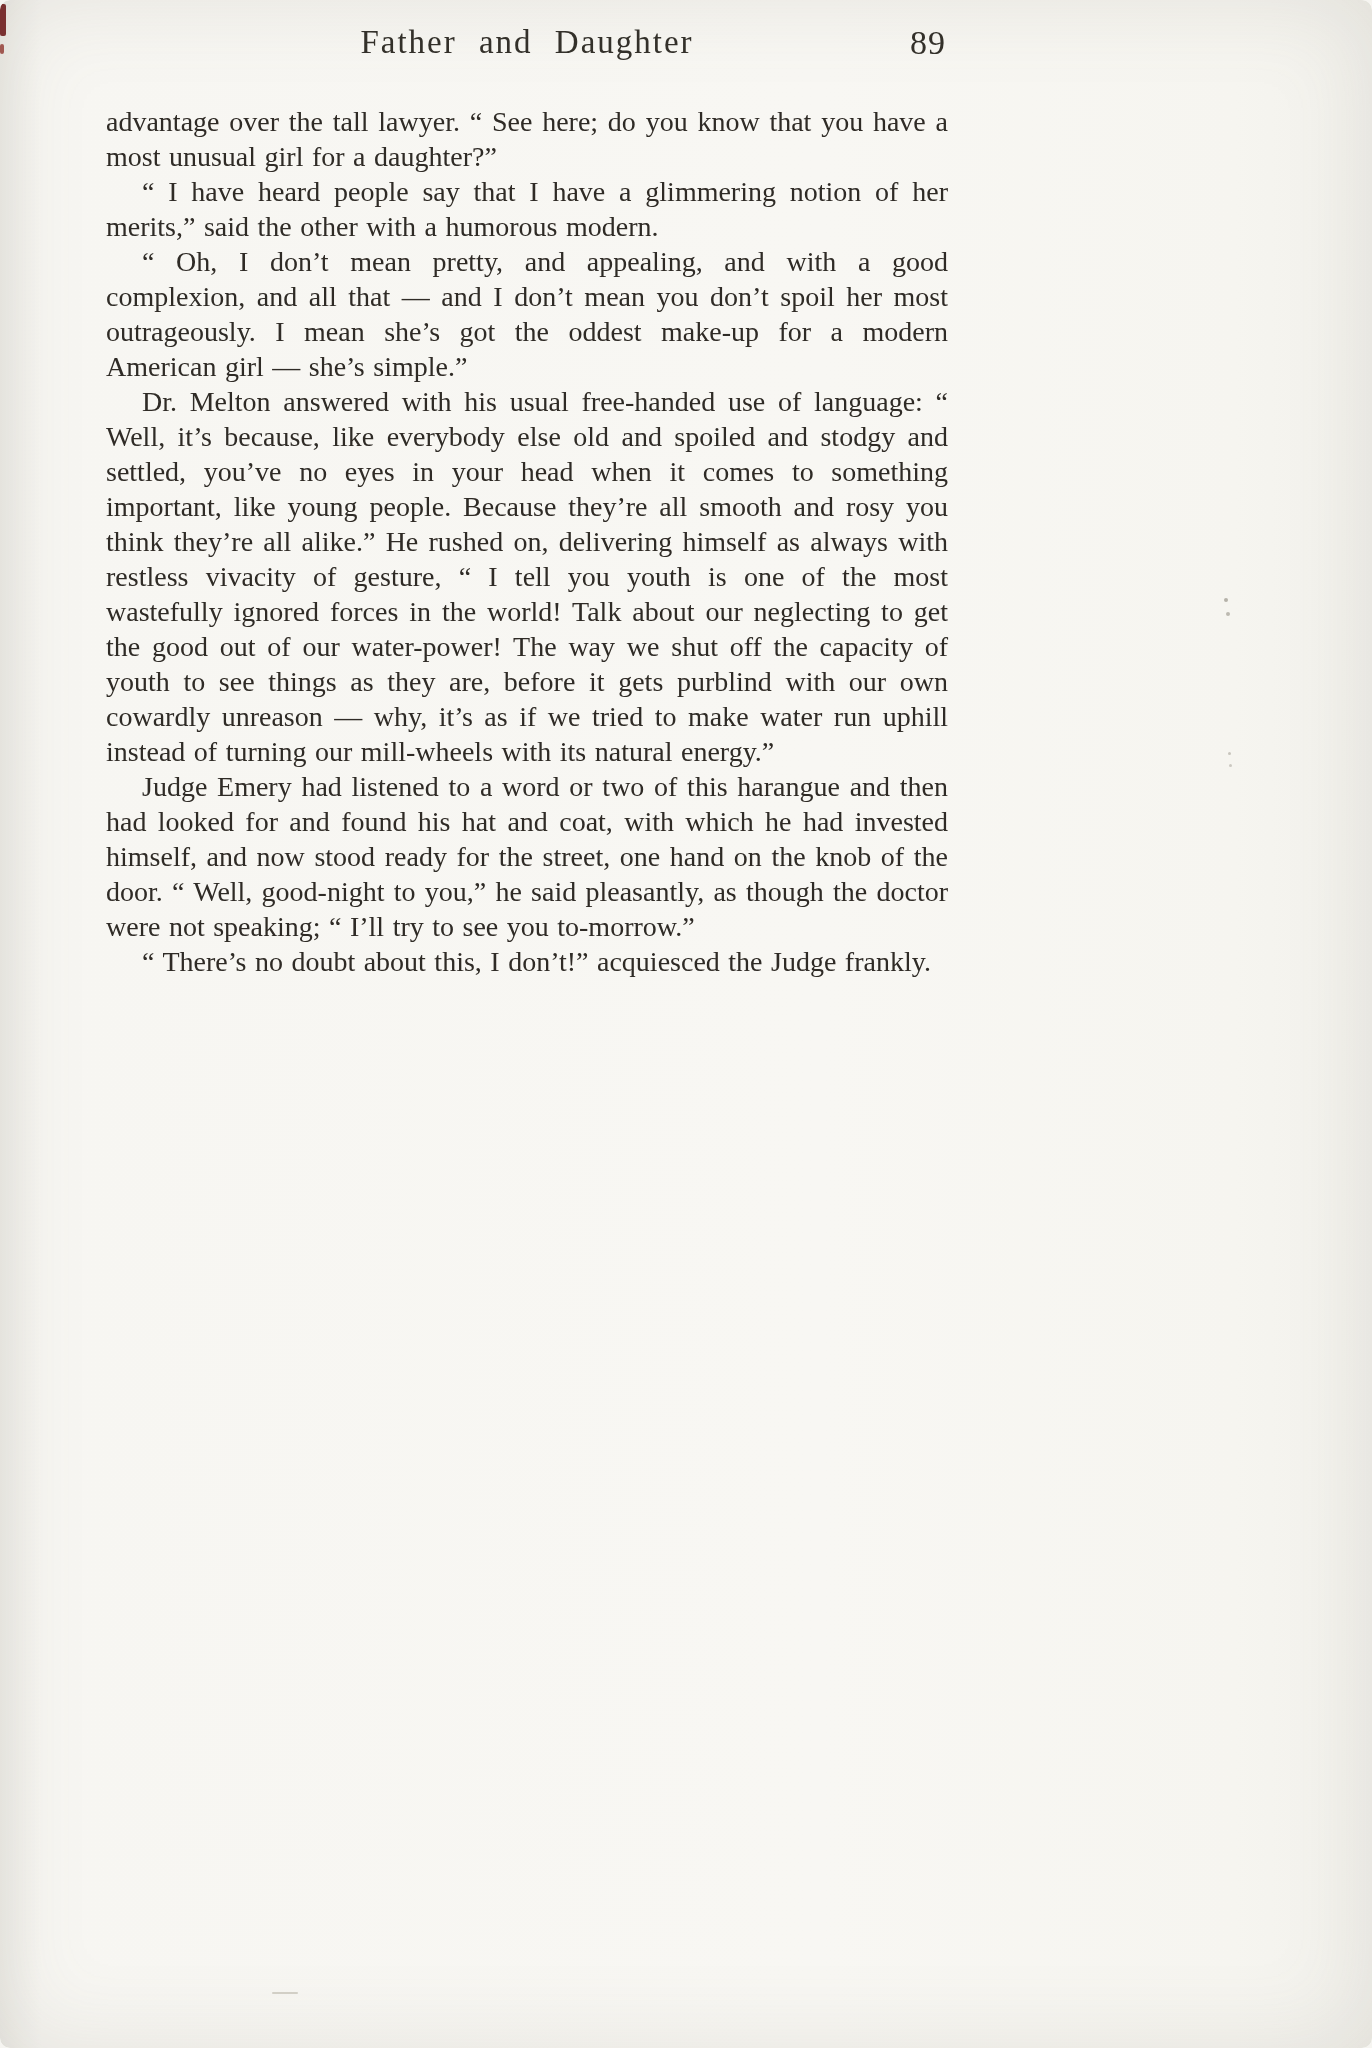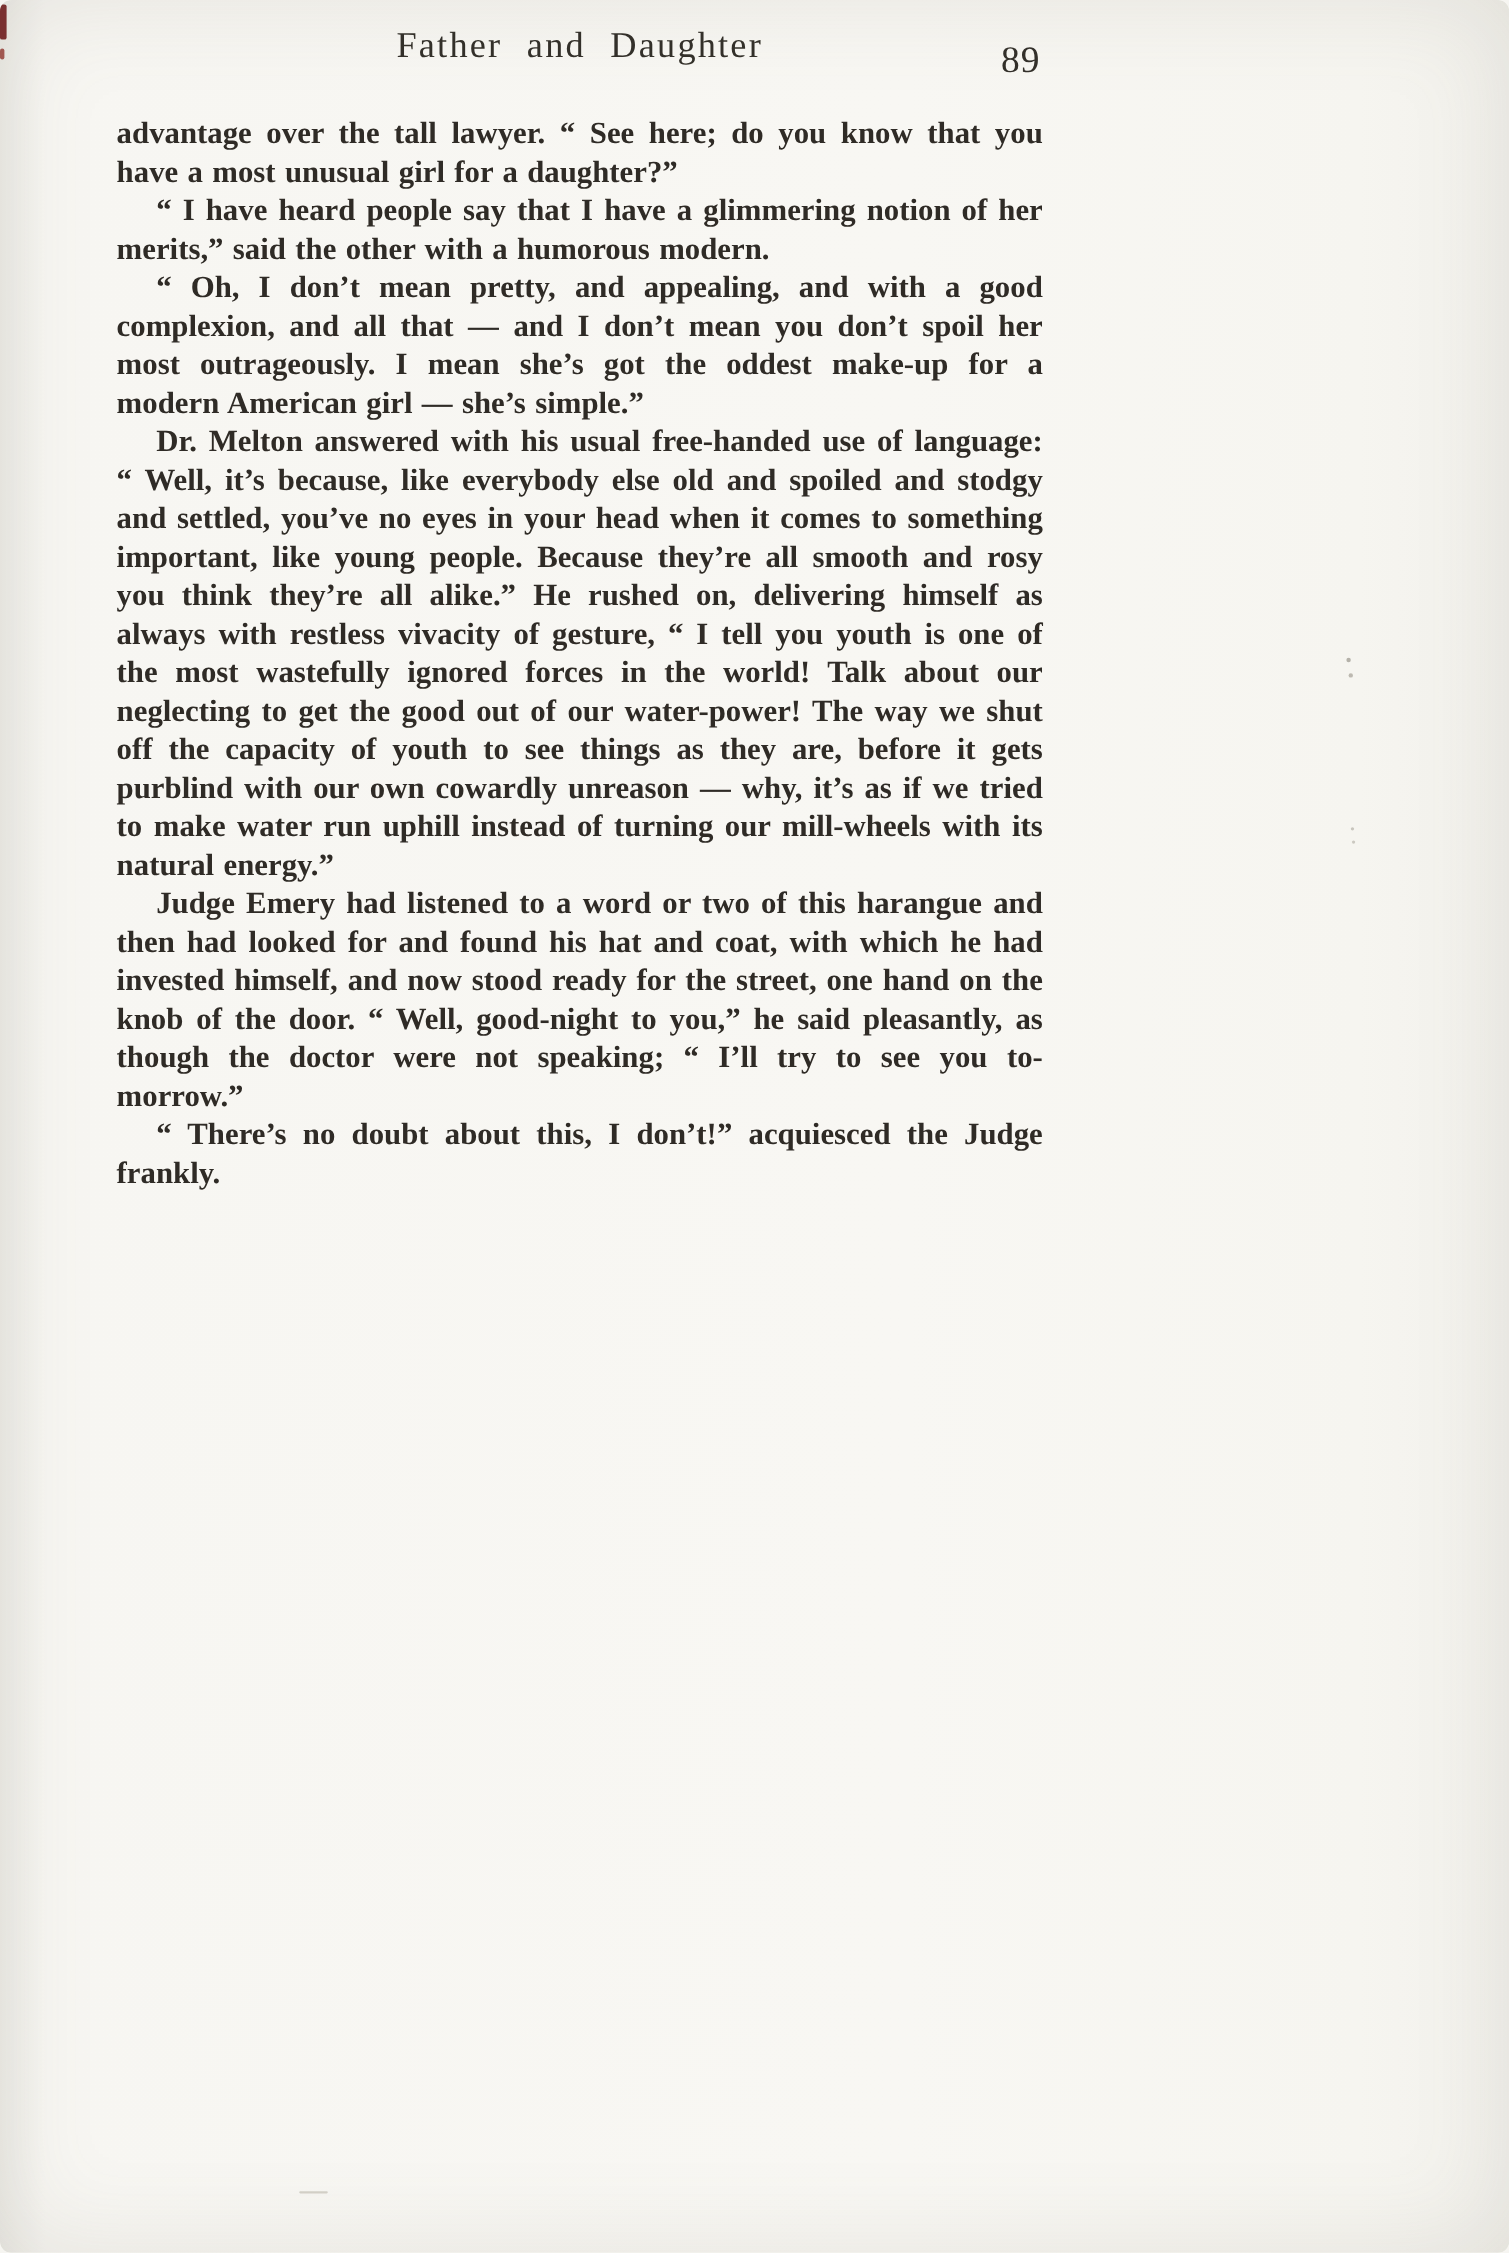--- a/index.html
+++ b/index.html
@@ -31,34 +31,34 @@
   .running-title {
     text-align: center;
     font-size: 33px;
     letter-spacing: 2px;
     word-spacing: 12px;
     color: #33302a;
   }
   .page-number {
     position: absolute;
     right: 2px;
-    top: 12px;
+    top: 0;
     font-size: 34px;
     letter-spacing: 1px;
     color: #33302a;
     margin-left: 40px;
   }
   .text-body {
     font-size: 28px;
     line-height: 35px;
     text-align: justify;
     word-spacing: 1.5px;
     color: #2f2b26;
   }
-  .text-body p { text-indent: 36px; font-weight: bold; }
+  .text-body p { text-indent: 36px; }
   .text-body p.no-indent { text-indent: 0; }
 
   
   .edge-mark-1 {
     position: absolute; left: 0; top: 4px;
     width: 6px; height: 32px;
     background: #6e1d1d; border-radius: 2px; opacity: 0.9;
   }
   .edge-mark-2 {
     position: absolute; left: 0; top: 44px;

